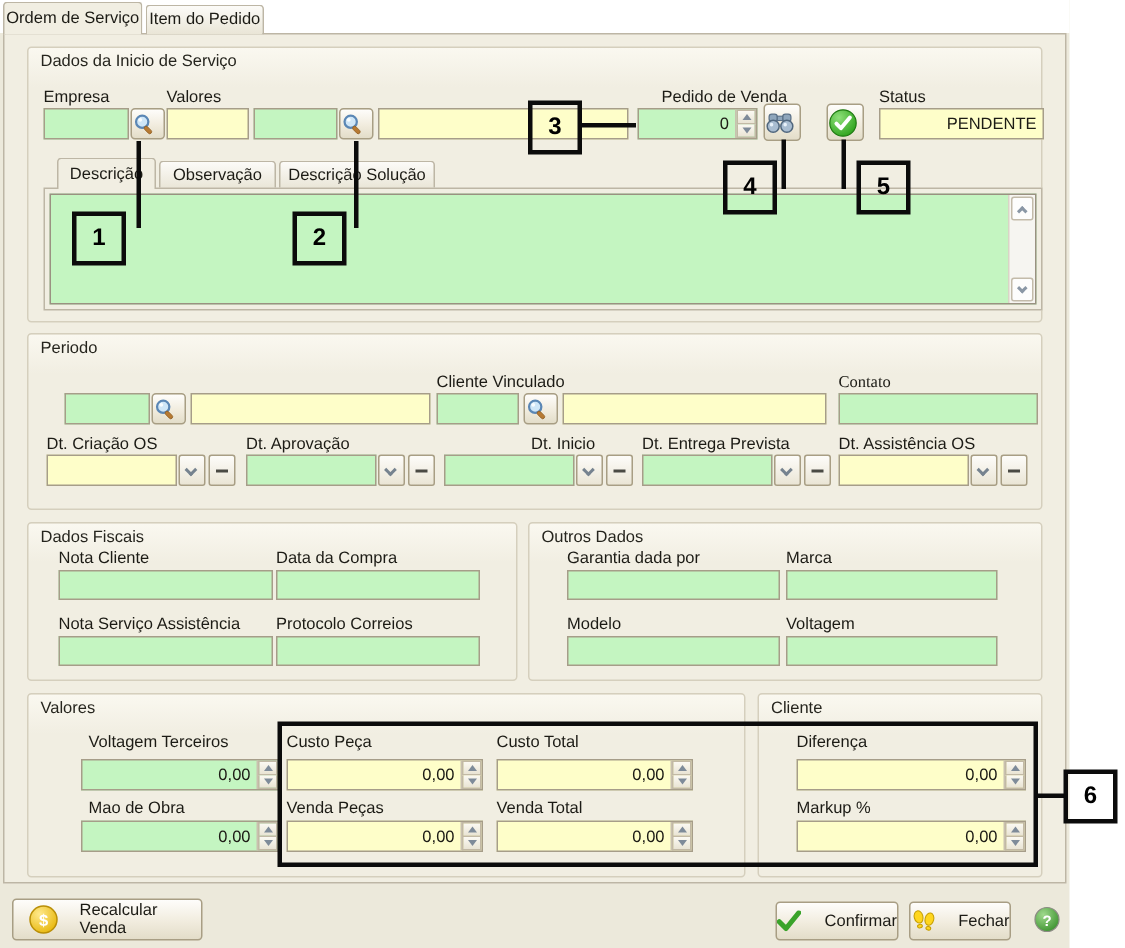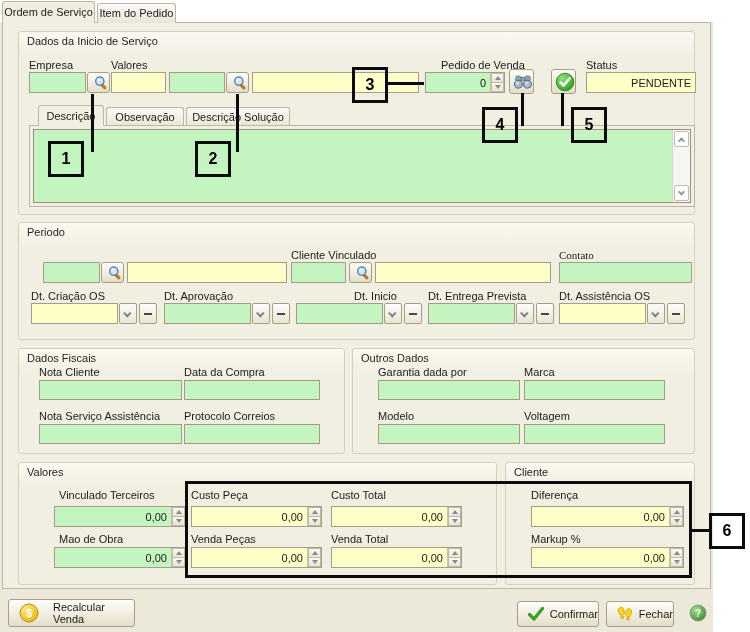--- a/index.html
+++ b/index.html
@@ -20,21 +20,21 @@
     background:linear-gradient(#FCFBF8,#E9E5D6); z-index:1; }
   .group { position:absolute; border:1px solid #D5CFBD; border-radius:3px;
     background:linear-gradient(#FAF8F0, #F1EEE2 26px); }
   .gtitle { position:absolute; left:8px; top:3px; color:#26251E; white-space:nowrap; }
   .lbl { position:absolute; white-space:nowrap; color:#1c1b15; }
   .fld { position:absolute; height:21px; border:1px solid #A69D89; padding:4px 4px;
     font-family:"Liberation Sans",sans-serif; font-size:11px; color:#1c1b15; outline:none;text-align:right; }
   .fld.short { height:20px; }
   .green { background:#C4F5C1; }
   .yellow { background:#FEFEC9; }
-  .btn { position:absolute; display:flex; align-items:center; justify-content:flex-end;
+  .btn { position:absolute; display:flex; align-items:center; justify-content:space-between;
     background:linear-gradient(#FEFDFB,#F1ECDE 55%,#E3DDC9); border:1px solid #A89E84;
     border-radius:3px; cursor:default; }
   
   .spin { position:absolute; height:21px; display:flex; border:1px solid #A69D89; }
   .spin input { flex:1; min-width:0; border:none; outline:none; background:transparent;
     text-align:right; padding:0 4px; font-family:"Liberation Sans",sans-serif; font-size:11px; color:#1c1b15; }
   .spin-btns { width:14px; display:flex; flex-direction:column; border-left:1px solid #C9C1AF; }
   .spin-cell { flex:1; display:flex; align-items:center; justify-content:center;
     background:linear-gradient(#FBF9F2,#E9E4D4); border:1px solid #C2B9A5; }
   .spin-cell + .spin-cell { border-top:none; }
@@ -276,21 +276,21 @@
     <input class="fld short green" style="left: 171px; top: 31px; width: 141px;">
     <div class="lbl" style="left:25px; top:61px;">Modelo</div>
     <input class="fld short green" style="left: 25px; top: 75px; width: 142px;">
     <div class="lbl" style="left:171px; top:61px;">Voltagem</div>
     <input class="fld short green" style="left: 171px; top: 75px; width: 141px;">
   </div>
 
   <div class="group" style="left:18px; top:462px; width:479px; height:123px;">
     <div class="gtitle">Valores</div>
 
-    <div class="lbl" style="left:40px; top:26px;">Vinculado Terceiros</div>
+    <div class="lbl" style="left:40px; top:26px;">Voltagem Terceiros</div>
     <div class="spin green" style="left:35px; top:43px; width:132px;">
       <input value="0,00" style="">
       <div class="spin-btns">
           <div class="spin-cell">
             <i class="tri-up"></i>
           </div>
           <div class="spin-cell">
             <i class="tri-dn"></i>
           </div>
         </div>

